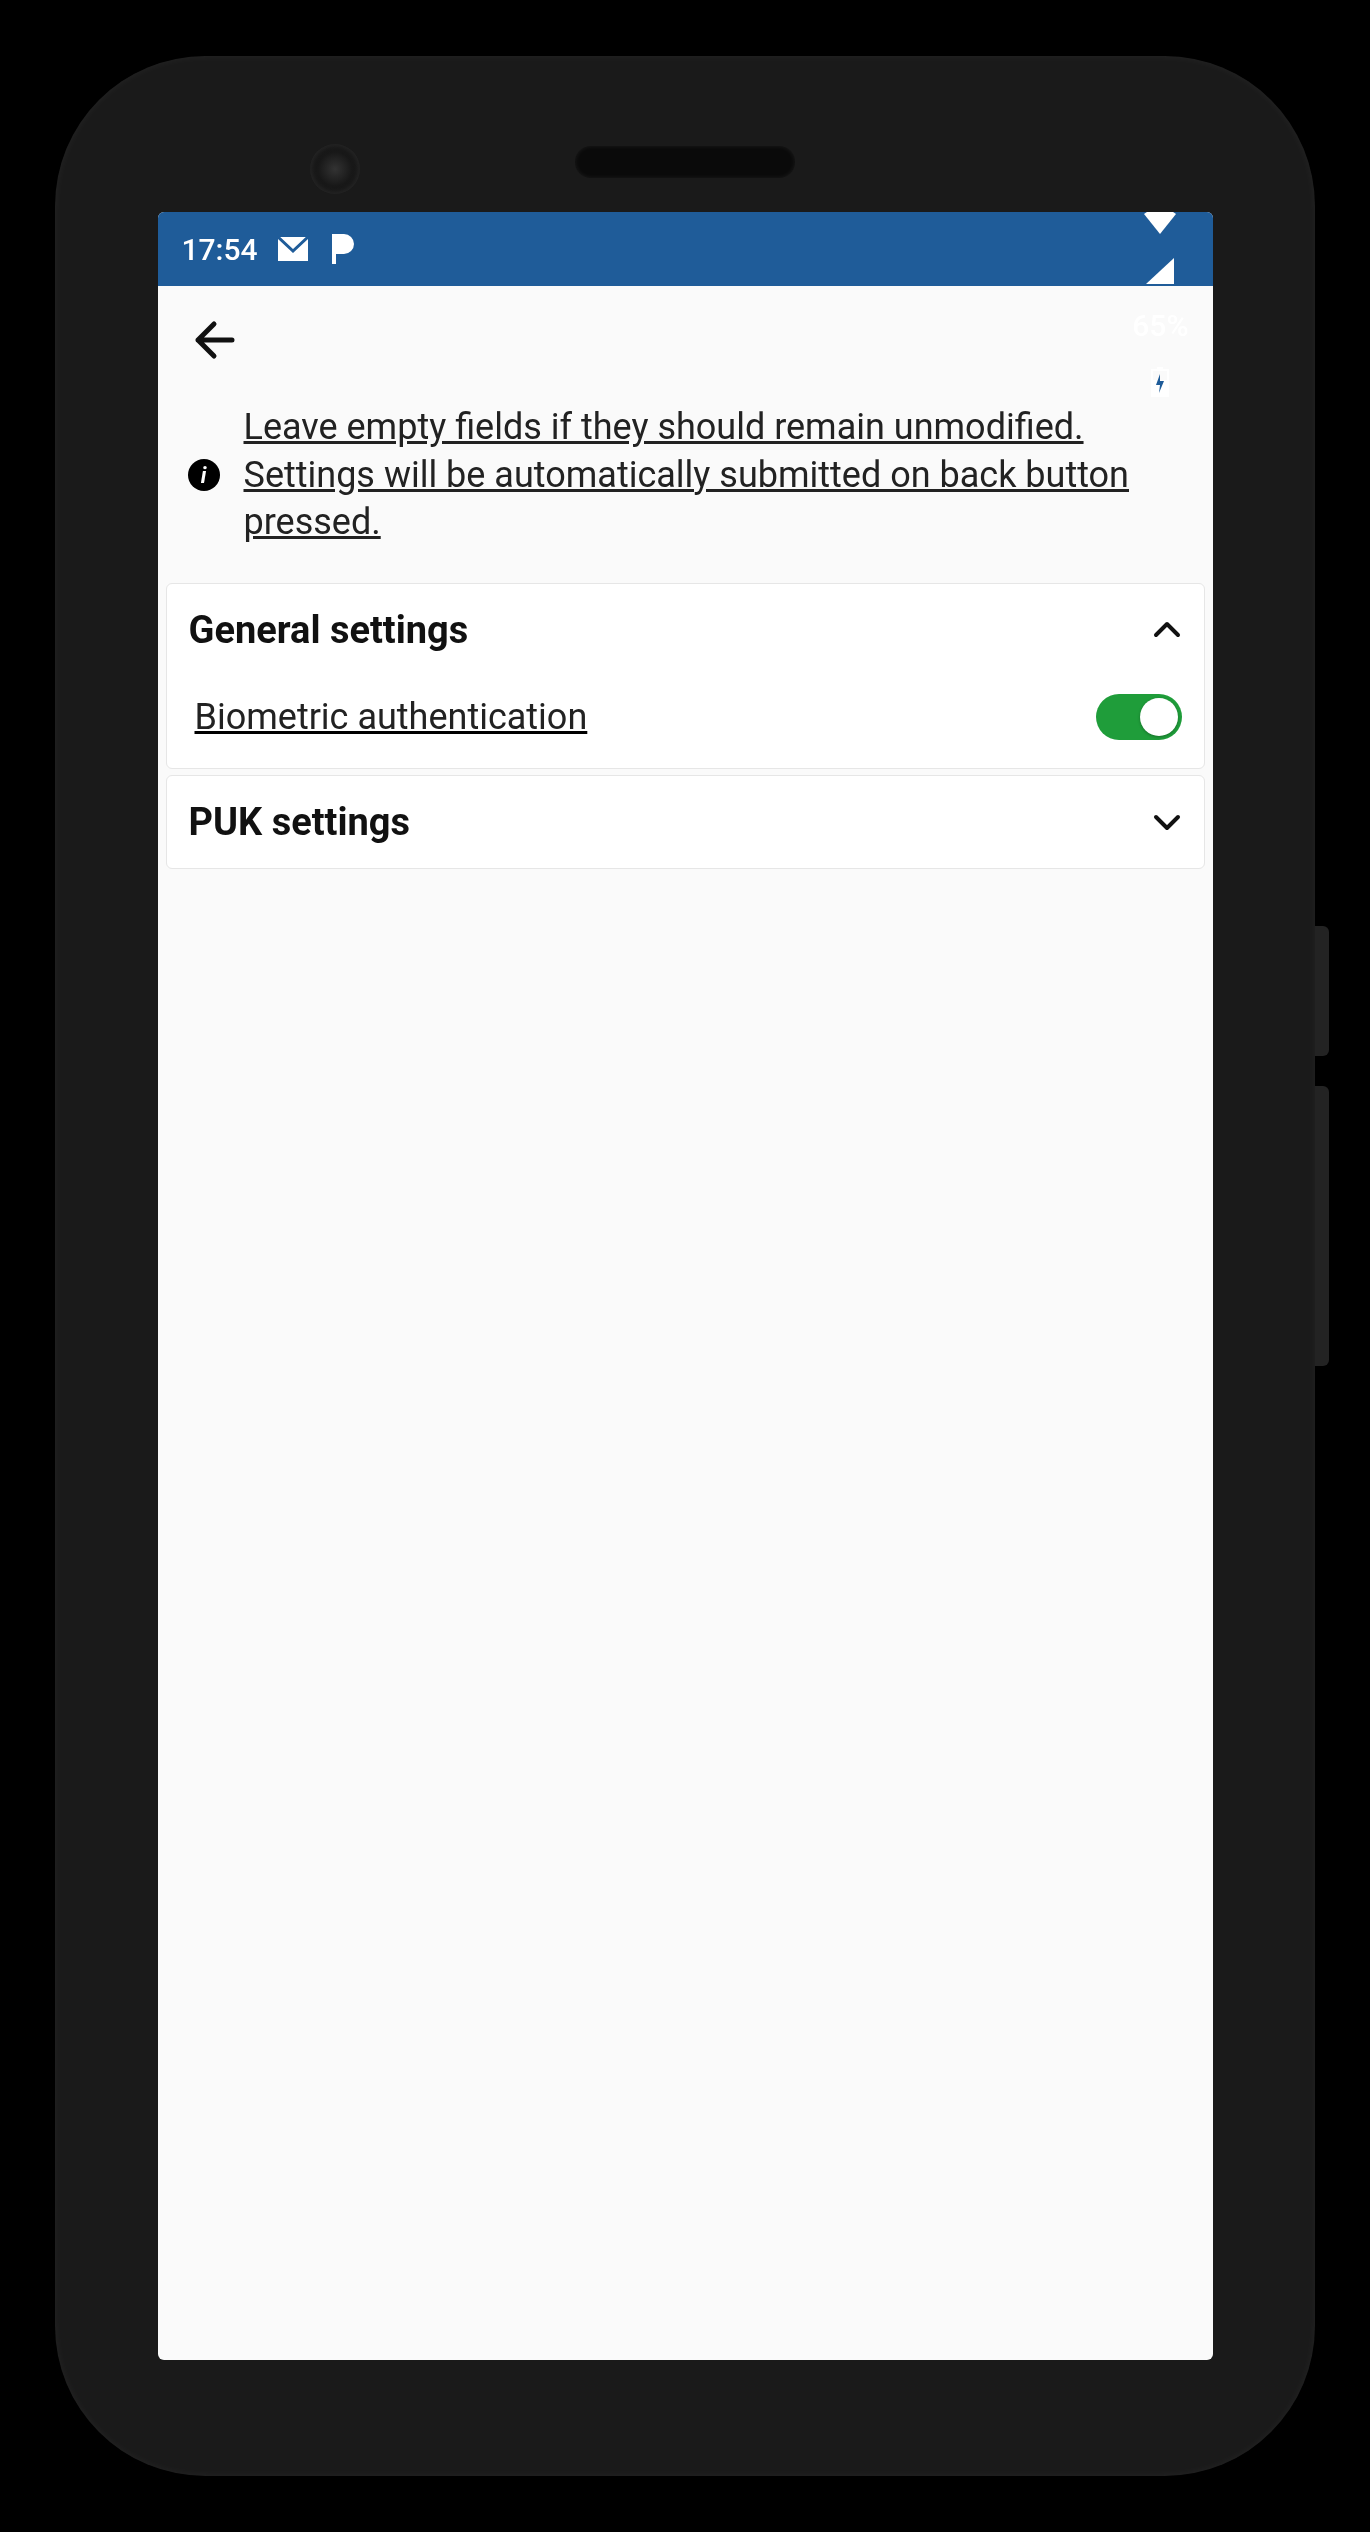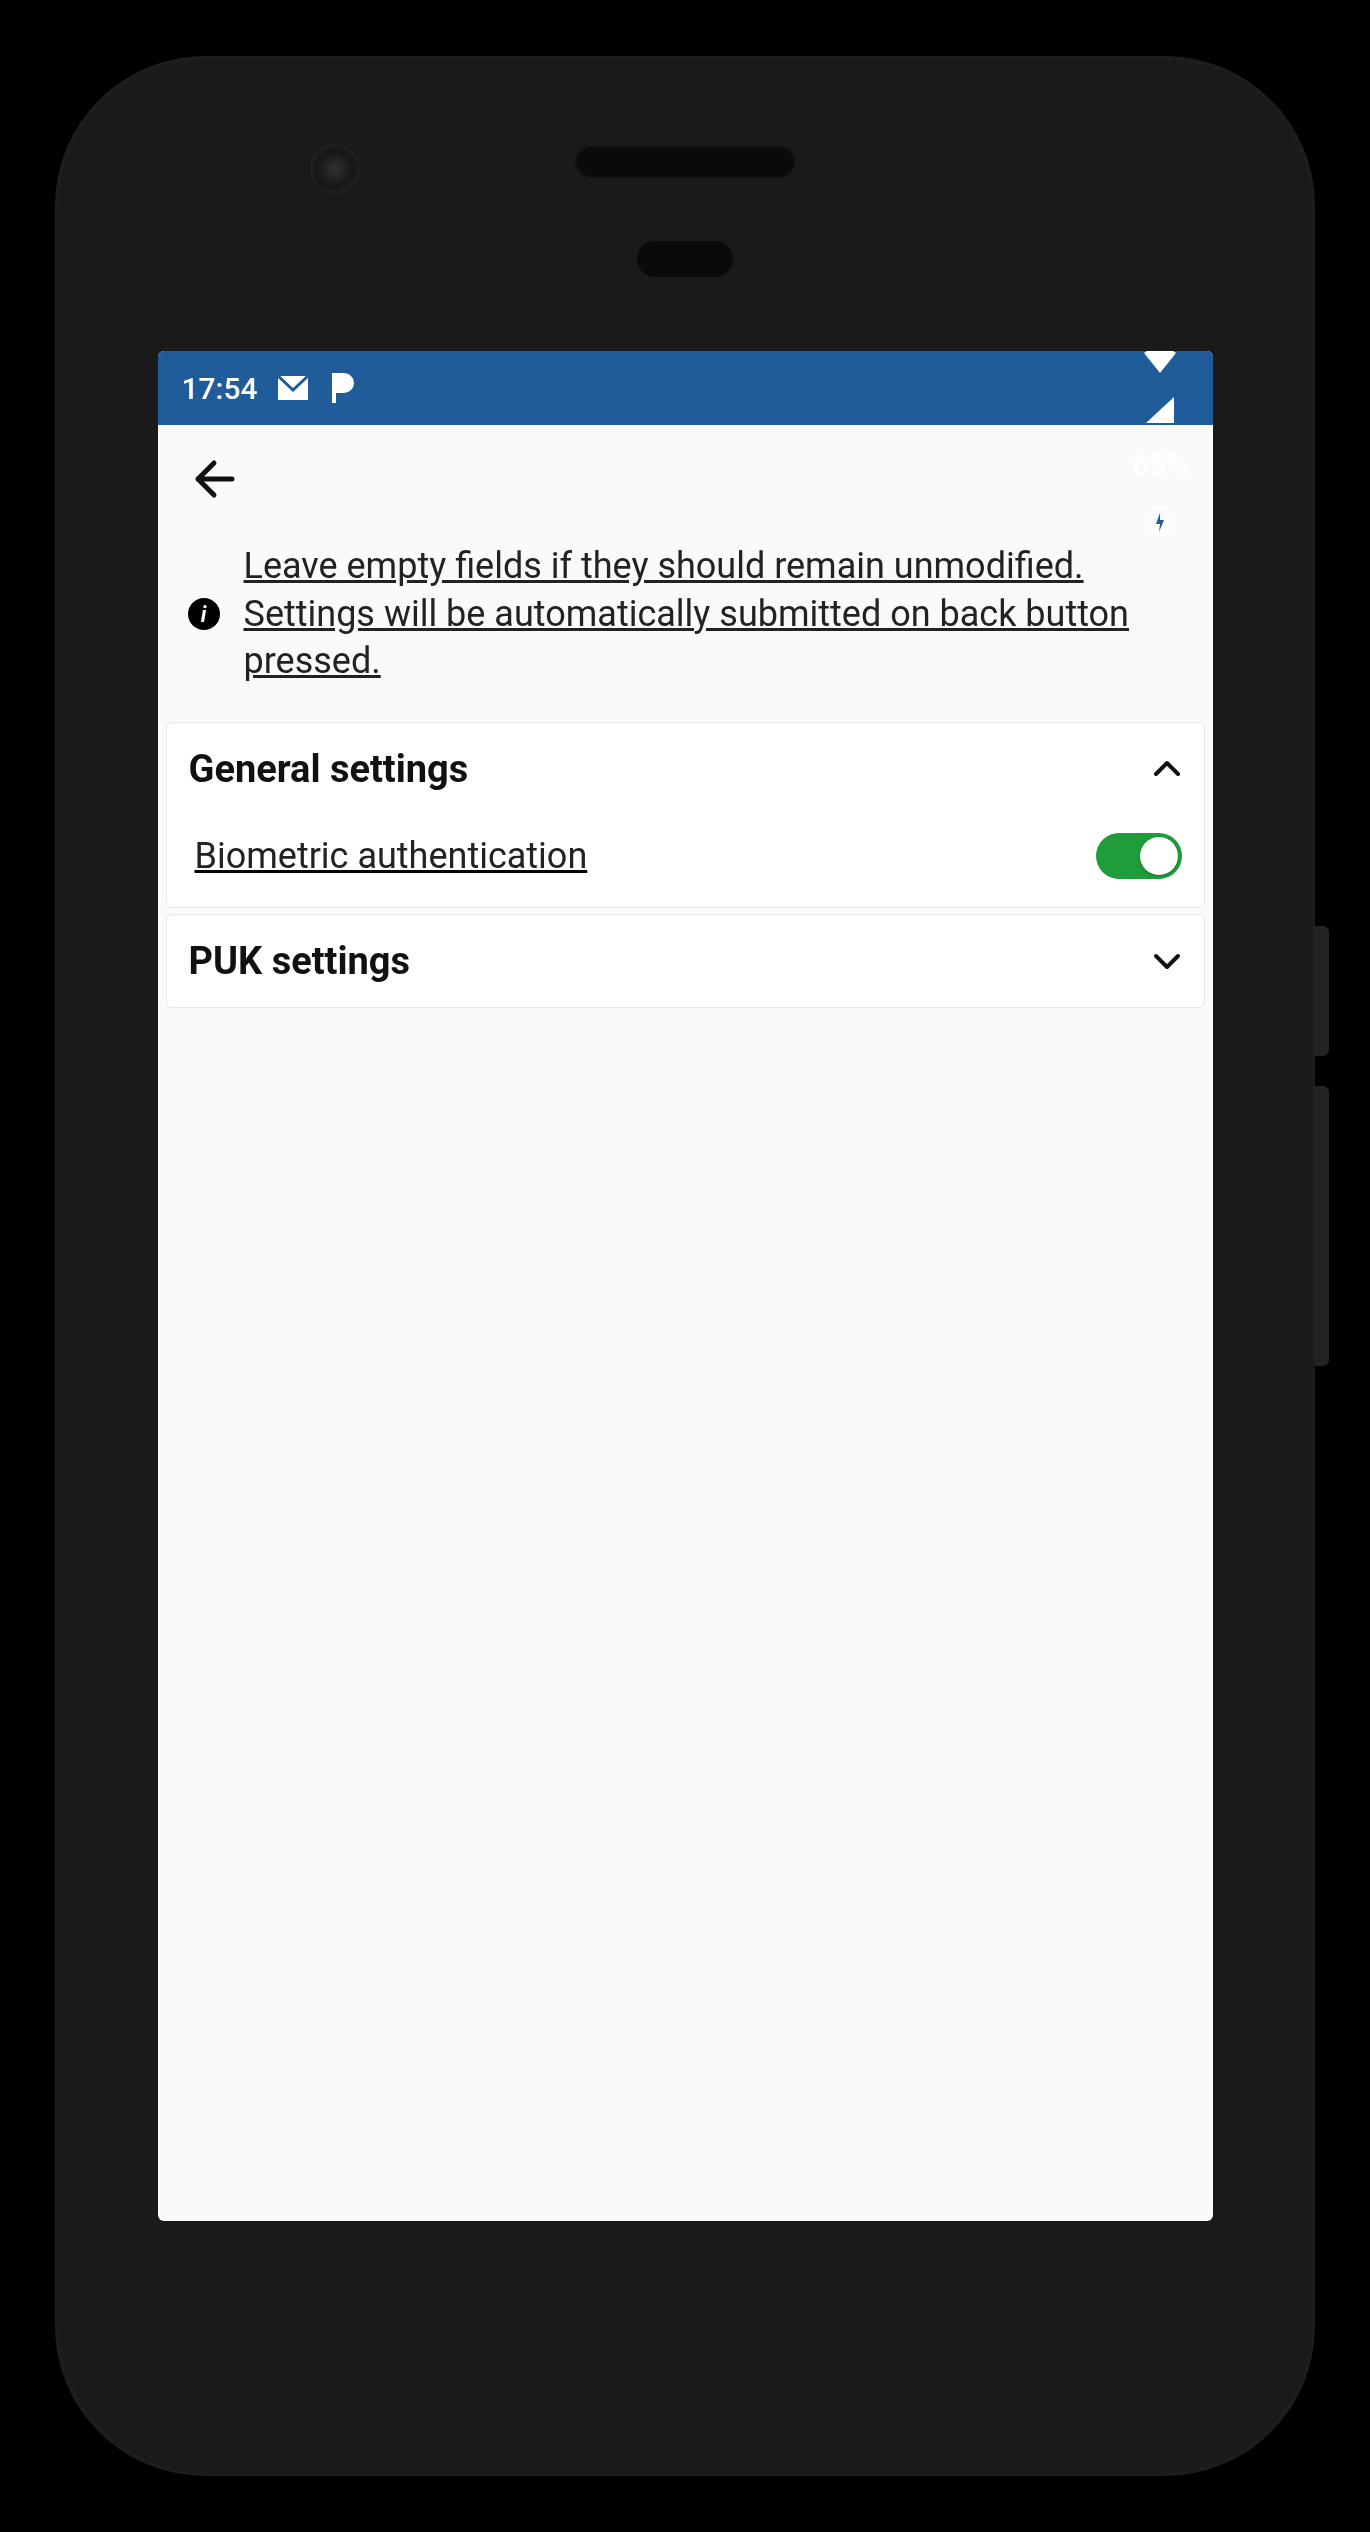--- a/index.html
+++ b/index.html
@@ -48,21 +48,21 @@
     left: 50%;
     transform: translateX(-50%);
     width: 96px; height: 36px;
     background: #0a0a0a;
     border-radius: 20px;
   }
   .side-btn-top { position:absolute; right:-14px; top:870px; width:14px; height:130px; background:#232323; border-radius:0 6px 6px 0;}
   .side-btn-bot { position:absolute; right:-14px; top:1030px; width:14px; height:280px; background:#232323; border-radius:0 6px 6px 0;}
   .screen {
     width: 1055px;
-    height: 1870px;
+    height: 2148px;
     background: #fafafa;
     border-radius: 6px;
     overflow: hidden;
     position: relative;
     margin-top: 40px;
   }
   
   .status-bar {
     height: 74px;
     background: #1f5c99;

